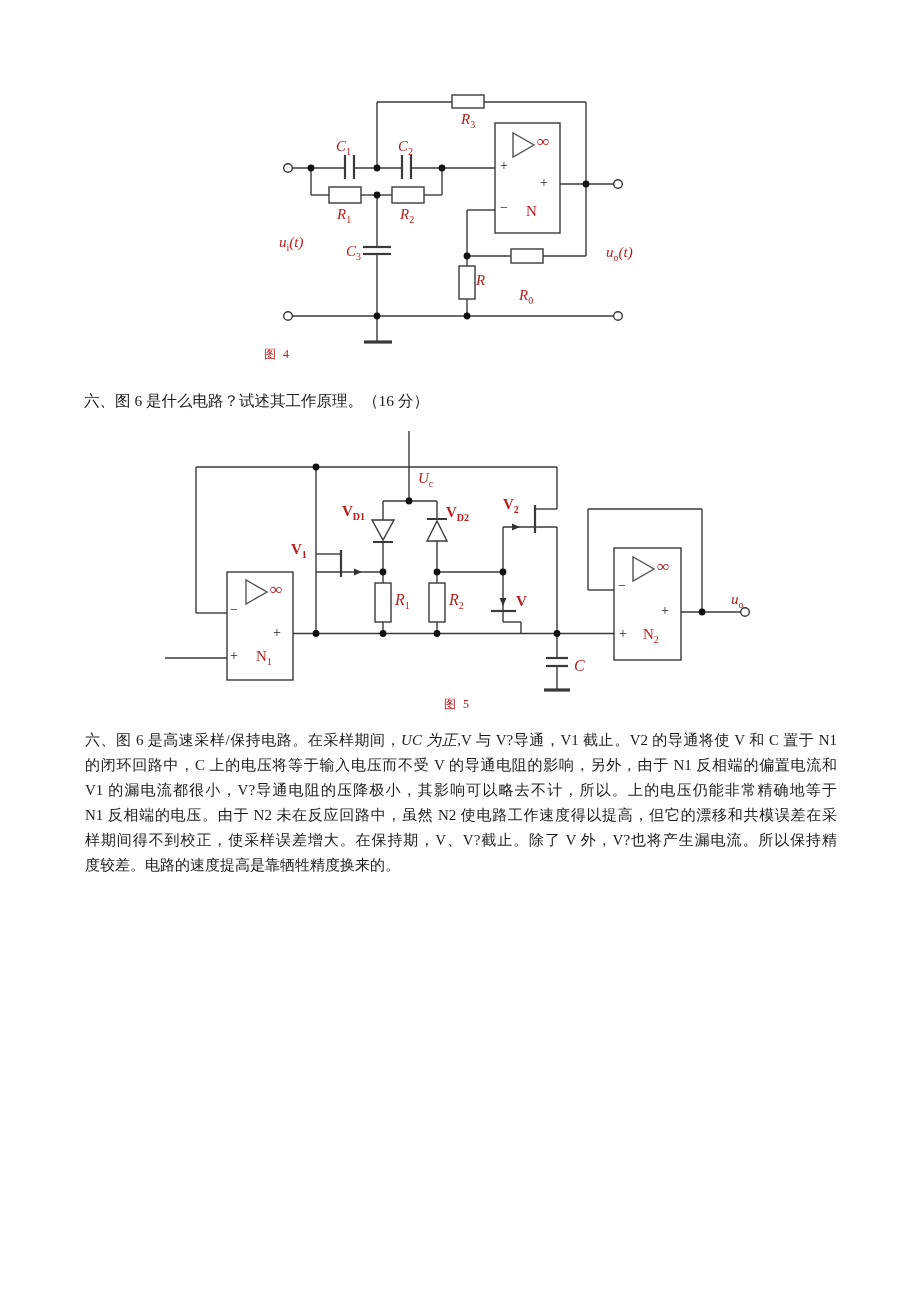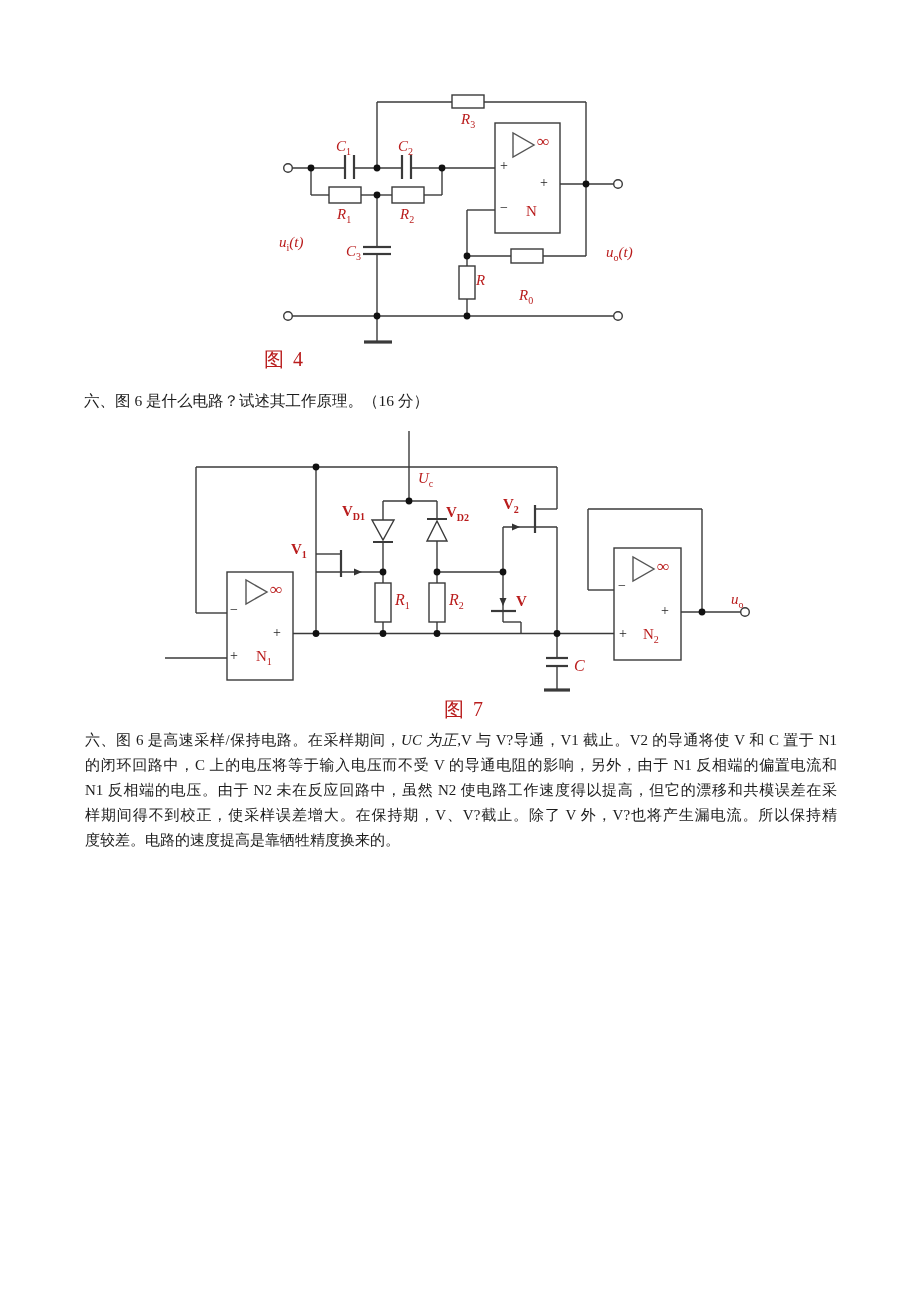--- a/index.html
+++ b/index.html
@@ -11,21 +11,21 @@
   svg{position:absolute;overflow:visible;}
   .lbl{
     position:absolute;font-family:"Liberation Serif","DejaVu Serif",serif;
     font-size:15px;color:#b91c1c;white-space:nowrap;line-height:1.1;
   }
   .lbl i{font-style:italic;}
   .lbl sub{font-size:10px;line-height:0;}
   .vb{font-weight:bold;font-style:normal;}
   .sym{font-size:14px;color:#222;}
   .inf{font-size:17px;font-weight:bold;}
-  .cap{font-size:20px;letter-spacing:2px;}
+  .cap{font-size:12px;letter-spacing:2px;}
   .qline{
     position:absolute;left:84px;top:391px;font-size:15.5px;white-space:nowrap;
   }
   .ans{
     position:absolute;left:85px;top:728px;width:752px;font-size:15px;
   }
   .ans .ln{
     height:25px;line-height:25px;white-space:nowrap;
     text-align:justify;text-align-last:justify;
   }
@@ -237,23 +237,24 @@
   <span class="lbl sym" style="left:230px;top:602px;">−</span>
   <span class="lbl sym" style="left:273px;top:625px;">+</span>
   <span class="lbl sym" style="left:230px;top:648px;">+</span>
   <span class="lbl" style="left:256px;top:648px;"><span>N</span><sub>1</sub></span>
 
   <span class="lbl inf" style="left:657px;top:558px;">∞</span>
   <span class="lbl sym" style="left:618px;top:578px;">−</span>
   <span class="lbl sym" style="left:661px;top:603px;">+</span>
   <span class="lbl sym" style="left:619px;top:626px;">+</span>
   <span class="lbl" style="left:643px;top:626px;"><span>N</span><sub>2</sub></span>
-  <span class="lbl cap" style="left:444px;top:698px;">图 7</span>
+  <span class="lbl cap" style="left:444px;top:698px;">图 5</span>
 
   <div class="ans">
     <div class="ln"><span>六、图 6 是高速采样/保持电路。在采样期间，</span><span class="itseg">UC 为正</span><span>,V 与 V?导通，V1 截止。V2 的导通将使 V 和 C 置于 N1</span></div>
     <div class="ln">的闭环回路中，C 上的电压将等于输入电压而不受 V 的导通电阻的影响，另外，由于 N1 反相端的偏置电流和</div>
+    <div class="ln">V1 的漏电流都很小，V?导通电阻的压降极小，其影响可以略去不计，所以。上的电压仍能非常精确地等于</div>
     <div class="ln">N1 反相端的电压。由于 N2 未在反应回路中，虽然 N2 使电路工作速度得以提高，但它的漂移和共模误差在采</div>
     <div class="ln">样期间得不到校正，使采样误差增大。在保持期，V、V?截止。除了 V 外，V?也将产生漏电流。所以保持精</div>
     <div class="ln last">度较差。电路的速度提高是靠牺牲精度换来的。</div>
   </div>
 
 </div>
 
 </body></html>

